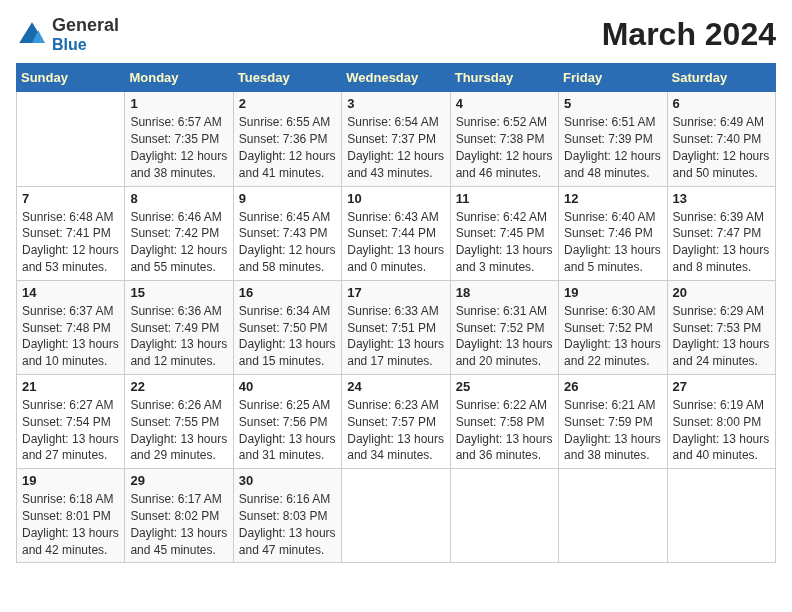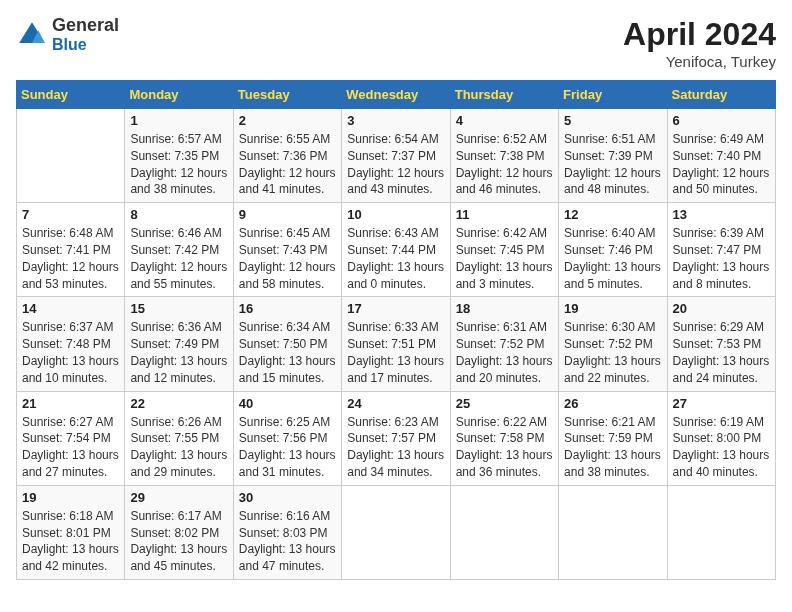--- a/index.html
+++ b/index.html
@@ -52,21 +52,21 @@
       font-size: 15px;
       color: #444;
     }
     table {
       width: 100%;
       border-collapse: collapse;
       font-size: 11px;
     }
     thead tr th {
       background-color: #2a6db5;
-      color: #fde047;
+      color: #fef9c3;
       padding: 6px 4px;
       text-align: left;
       font-size: 13px;
       font-weight: bold;
       border: 1px solid #2a6db5;
     }
     tbody tr td {
       border: 1px solid #ccc;
       vertical-align: top;
       padding: 4px 5px;
@@ -103,22 +103,21 @@
     <svg class="logo-icon" viewBox="0 0 40 40">
       <polygon points="20,4 36,30 4,30" fill="#1a6aad"></polygon>
       <polygon points="28,14 36,30 20,30" fill="#3a9ad9"></polygon>
     </svg>
     <div class="logo-text">
       <span class="logo-general">General</span>
       <span class="logo-blue">Blue</span>
     </div>
   </div>
   <div class="title-area">
-    <div class="month-year">April 2024</div>
-    <div class="location">Yenifoca, Turkey</div>
+    <div class="month-year">March 2024</div>
   </div>
 </div>
 
 <table>
   <thead>
     <tr>
     <th>Sunday</th>
         <th>Monday</th>
         <th>Tuesday</th>
         <th>Wednesday</th>

